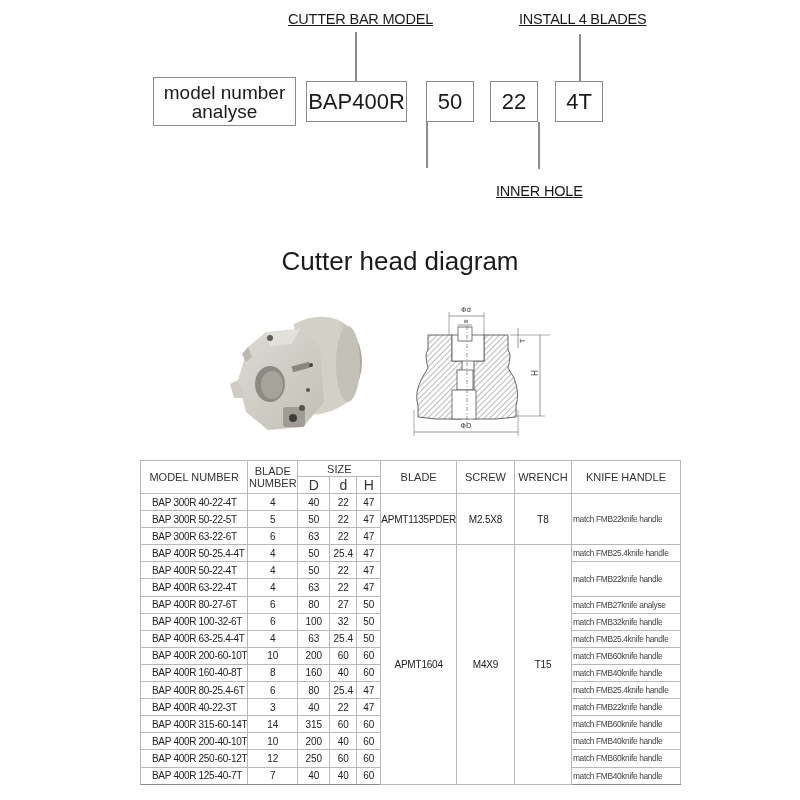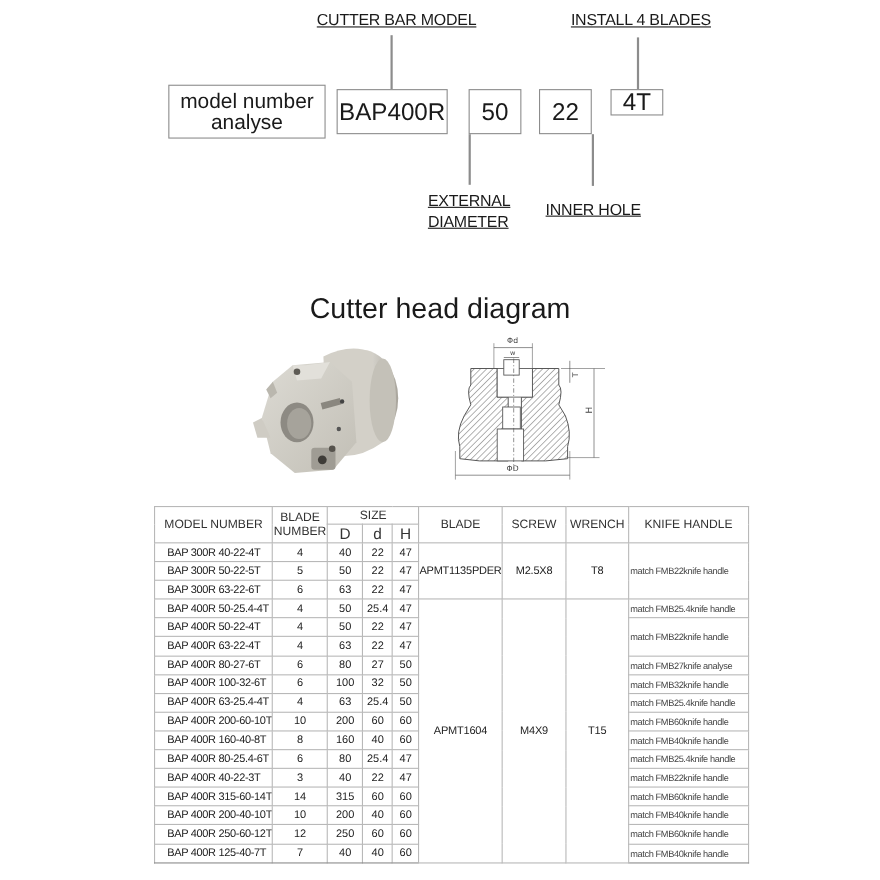--- a/index.html
+++ b/index.html
@@ -10,28 +10,28 @@
     .analysis { position: absolute; left: 0; top: 0; width: 800px; height: 230px; }
     .box {
       position: absolute; border: 1.5px solid #8c8c8c; background: #fff;
       display: flex; align-items: center; justify-content: center; text-align: center;
       color: #1a1a1a;
     }
     .box.title { left: 153px; top: 77px; width: 143px; height: 49px; font-size: 19px; line-height: 19px; font-weight: 500; }
     .box.model { left: 306px; top: 81px; width: 101px; height: 41px; font-size: 22px; }
     .box.dia   { left: 426px; top: 81px; width: 48px; height: 41px; font-size: 22px; }
     .box.hole  { left: 490px; top: 81px; width: 48px; height: 41px; font-size: 22px; }
-    .box.blades{ left: 555px; top: 81px; width: 48px; height: 24px; font-size: 22px; }
+    .box.blades{ left: 555px; top: 81px; width: 48px; height: 41px; font-size: 22px; }
 
     .line { position: absolute; background: #8c8c8c; width: 1.5px; }
     .lbl { position: absolute; font-size: 14.5px; color: #1a1a1a; white-space: nowrap; letter-spacing: -0.2px; text-decoration: underline; }
 
     .heading {
       position: absolute; left: 0; width: 800px; top: 246px; text-align: center;
-      font-size: 26px; color: #1a1a1a; font-weight: normal; margin-top: 19px;
+      font-size: 26px; color: #1a1a1a; font-weight: normal;
     }
 
     
     .photo { position: absolute; left: 228px; top: 302px; width: 145px; height: 140px; }
     .drawing { position: absolute; left: 400px; top: 298px; width: 160px; height: 145px; }
 
     
     .spec {
       position: absolute; left: 140px; top: 460px;
       border-collapse: collapse; table-layout: fixed;
@@ -59,24 +59,20 @@
       <div>analyse</div>
     </div>
   </div>
 
   <span class="lbl" style="left:288px; top:11px;">CUTTER BAR MODEL</span>
   <div class="line" style="left:355px; top:32px; height:49px;"></div>
   <div class="box model">BAP400R</div>
 
   <div class="box dia">50</div>
   <div class="line" style="left:426px; top:122px; height:46px;"></div>
-  <div class="lbl" style="left:389px; top:174px; line-height:19px;">
-    <div>EXTERNAL</div>
-    <div>DIAMETER</div>
-  </div>
 
   <div class="box hole">22</div>
   <div class="line" style="left:538px; top:122px; height:47px;"></div>
   <span class="lbl" style="left:496px; top:183px;">INNER HOLE</span>
 
   <span class="lbl" style="left:519px; top:11px;">INSTALL 4 BLADES</span>
   <div class="line" style="left:579px; top:34px; height:47px;"></div>
   <div class="box blades">4T</div>
 </div>
 

